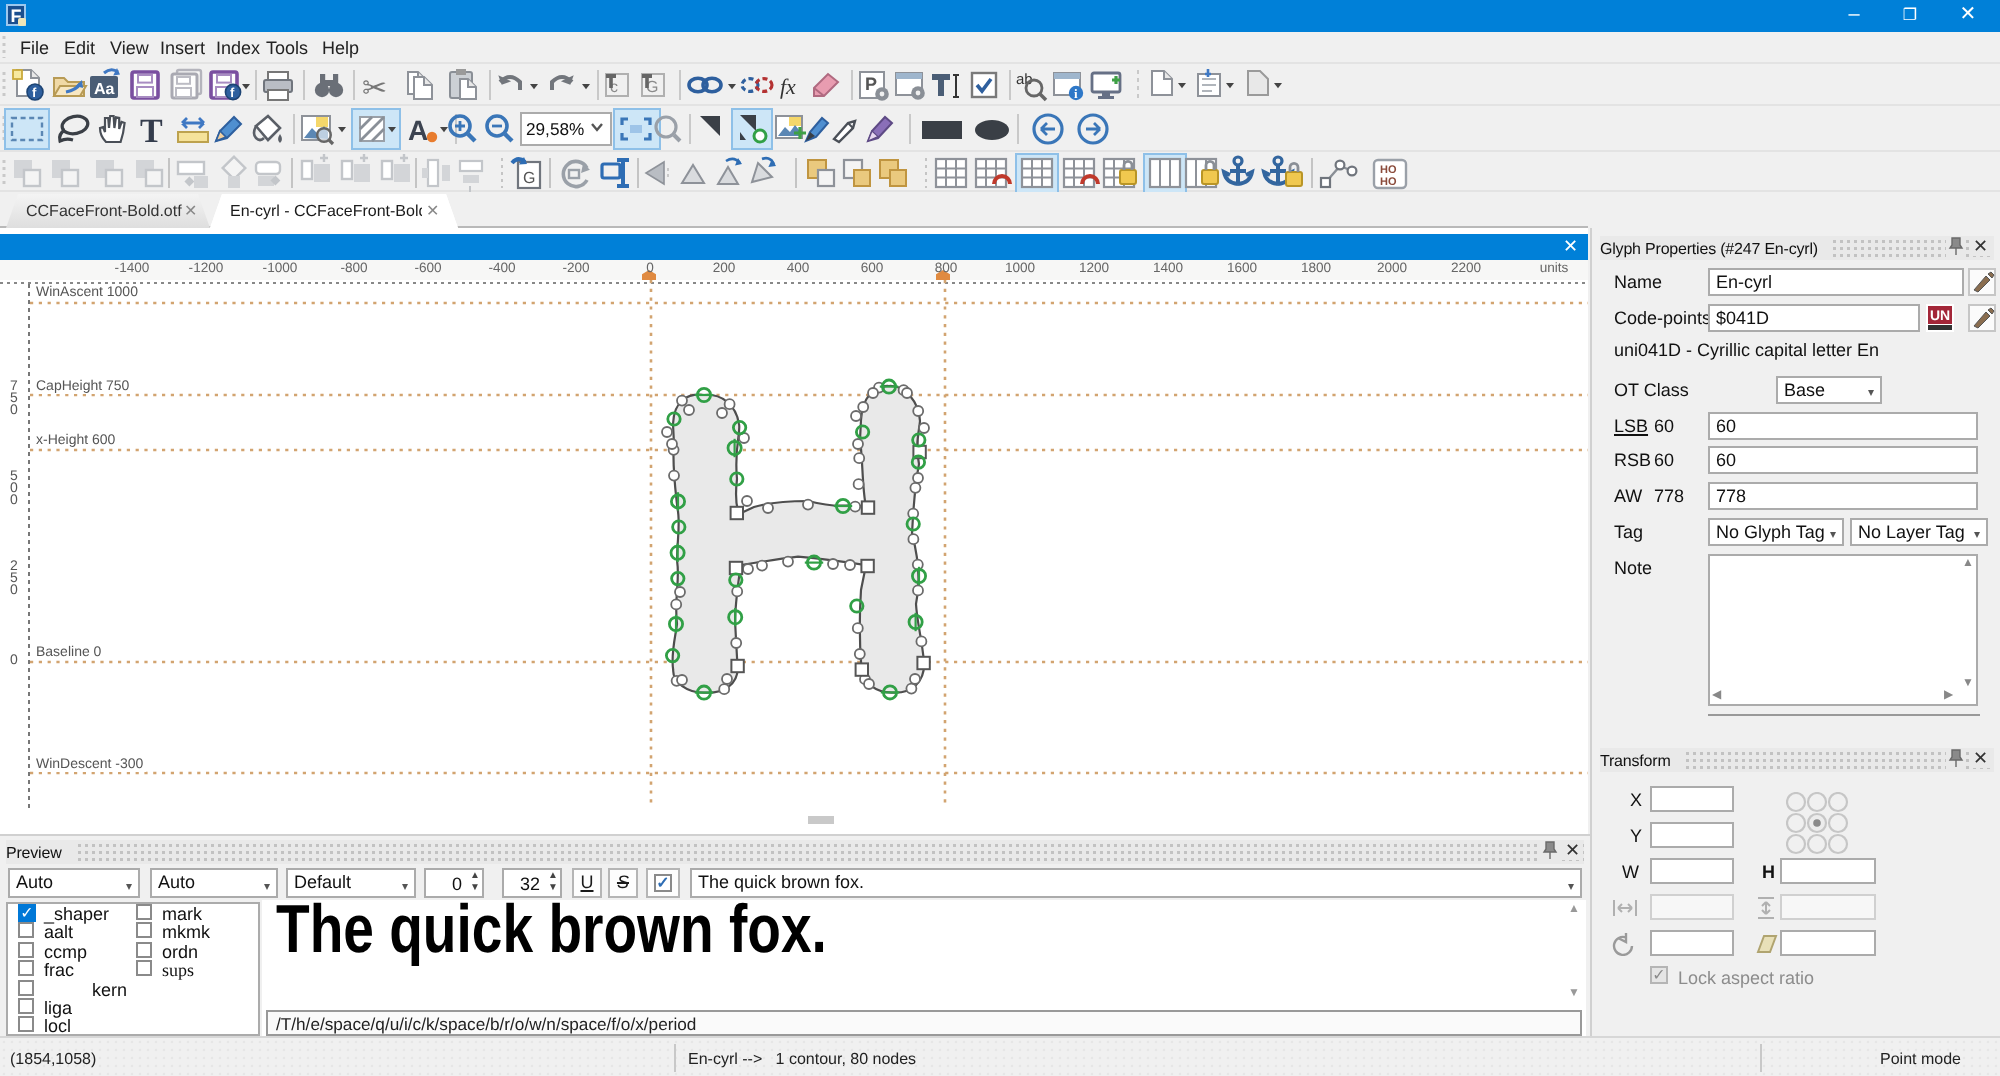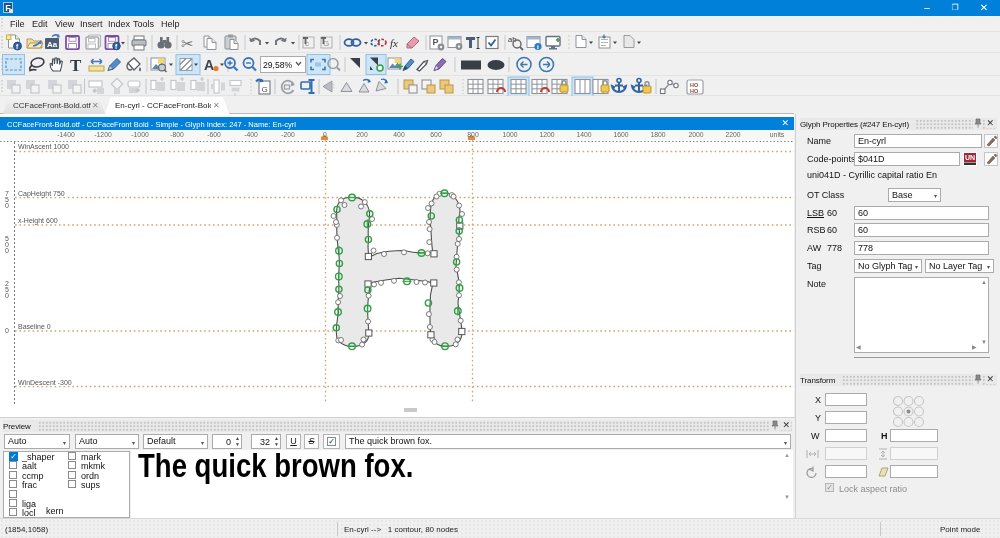--- a/index.html
+++ b/index.html
@@ -359,21 +359,20 @@
       <span class="tl">CCFaceFront-Bold.otf</span>
       <span class="tx" style="left:89px;">✕</span>
     </div>
   <div class="tab" id="tab2">
       <span class="tl" style="z-index:2;width:96px;overflow:hidden;display:inline-block;">En-cyrl - CCFaceFront-Bold.otf</span>
       <span class="tx" style="left:108px;">✕</span>
     </div>
 </div>
 <div class="abs" id="whitegap"></div>
 <div class="abs" id="docheader">
-  <span>CCFaceFront-Bold.otf - CCFaceFront Bold - Simple - Glyph Index: 247 - Name: En-cyrl</span>
   <span style="left:auto;right:5px;top:1px;font-size:9px;">✕</span>
 </div>
 <div class="abs" id="ruler">
     <div class="mk" style="left:321px;"></div>
     <div class="mk" style="left:468px;"></div>
     <b style="left:66px;">-1400</b>
     <b style="left:103px;">-1200</b>
     <b style="left:140px;">-1000</b>
     <b style="left:177px;">-800</b>
     <b style="left:214px;">-600</b>
@@ -531,21 +530,21 @@
     <div class="field" style="left:58px;top:38px;width:106px;height:14px;">$041D</div>
     <div style="position:absolute;left:167px;top:38px;width:14px;height:14px;background:#fff;"><svg width="14" height="14">
         <rect x="1" y="1" width="12" height="9" fill="#a32638"></rect>
         <text x="2" y="8" font-size="7" fill="#fff" font-family="Liberation Sans" font-weight="bold">UN</text>
         <rect x="1" y="10.5" width="12" height="2.5" fill="#333"></rect>
       </svg></div>
     <svg style="position:absolute;left:188px;top:38px;" width="14" height="14">
       <rect x="0.5" y="0.5" width="13" height="13" fill="#fbfbfb" stroke="#c6c6c6" stroke-width="1"></rect>
       <path d="M3,11 L9,4 L11,6 L5,12 Z M10,3 L12,5 L13,3.5 L11.5,2 Z" fill="#8a6d4f" stroke="#555" stroke-width="0.5"></path>
     </svg>
-    <span class="plabel" style="left:11px;top:56px;">uni041D - Cyrillic capital ratio En</span>
+    <span class="plabel" style="left:11px;top:56px;">uni041D - Cyrillic capital letter En</span>
     <span class="plabel" style="left:11px;top:76px;">OT Class</span>
     <div class="drop" style="left:58px;top:74px;width:53px;height:14px;margin-left:34px;">Base<i>▾</i></div>
     <span class="plabel" style="left:11px;top:94px;text-decoration:underline;">LSB</span>
     <span class="plabel" style="left:31px;top:94px;">60</span>
     <div class="field" style="left:58px;top:92px;width:135px;height:14px;">60</div>
     <span class="plabel" style="left:11px;top:111px;">RSB</span>
     <span class="plabel" style="left:31px;top:111px;">60</span>
     <div class="field" style="left:58px;top:109px;width:135px;height:14px;">60</div>
     <span class="plabel" style="left:11px;top:129px;">AW</span>
     <span class="plabel" style="left:31px;top:129px;">778</span>
@@ -634,36 +633,37 @@
     <div style="position:absolute;left:3px;top:33px;width:127px;height:67px;background:#fff;border:1px solid #ababab;"></div>
     <div class="cbc" style="left:9px;top:34px;">✓</div>
     <span class="plabel" style="left:22px;top:34px;">_shaper</span>
     <div class="cb" style="left:9px;top:43px;"></div>
     <span class="plabel" style="left:22px;top:43px;">aalt</span>
     <div class="cb" style="left:9px;top:53px;"></div>
     <span class="plabel" style="left:22px;top:53px;">ccmp</span>
     <div class="cb" style="left:9px;top:62px;"></div>
     <span class="plabel" style="left:22px;top:62px;">frac</span>
     <div class="cb" style="left:9px;top:72px;"></div>
-    <span class="plabel" style="left:22px;top:88px;padding-left:24px;">kern</span>
+    <span class="plabel" style="left:22px;top:72px;padding-left:24px;">kern</span>
     <div class="cb" style="left:9px;top:81px;"></div>
     <span class="plabel" style="left:22px;top:81px;">liga</span>
     <div class="cb" style="left:9px;top:90px;"></div>
     <span class="plabel" style="left:22px;top:90px;">locl</span>
     <div class="cb" style="left:68px;top:34px;"></div>
     <span class="plabel" style="left:81px;top:34px;">mark</span>
     <div class="cb" style="left:68px;top:43px;"></div>
     <span class="plabel" style="left:81px;top:43px;">mkmk</span>
     <div class="cb" style="left:68px;top:53px;"></div>
     <span class="plabel" style="left:81px;top:53px;">ordn</span>
     <div class="cb" style="left:68px;top:62px;"></div>
-    <span class="plabel" style="left:81px;top:62px;">sups</span>
+    <span class="plabel" style="left:81px;top:62px;font-family:Liberation Serif, serif;">sups</span>
     <div style="position:absolute;left:131px;top:32px;width:662px;height:68px;background:#fff;"></div>
     <span style="position:absolute;left:784px;top:34px;font-size:6px;color:#999;">▲</span>
     <span style="position:absolute;left:784px;top:76px;font-size:6px;color:#999;">▼</span>
+    <div style="position:absolute;left:133px;top:87px;width:658px;height:13px;background:#fafafa;border:1px solid #999;font-size:8.6px;color:#222;padding:1px 0 0 4px;">/T/h/e/space/q/u/i/c/k/space/b/r/o/w/n/space/f/o/x/period</div>
   </div>
 <div class="abs" id="bigtext">The quick brown fox.</div>
 <div class="abs" id="statusbar">
   <span style="left:5px;">(1854,1058)</span>
   <div class="vline" style="left:337px;top:3px;height:14px;"></div>
   <span style="left:344px;">En-cyrl --&gt;&nbsp;&nbsp; 1 contour, 80 nodes</span>
   <div class="vline" style="left:880px;top:3px;height:14px;"></div>
   <span style="left:940px;">Point mode</span>
 </div>
 

